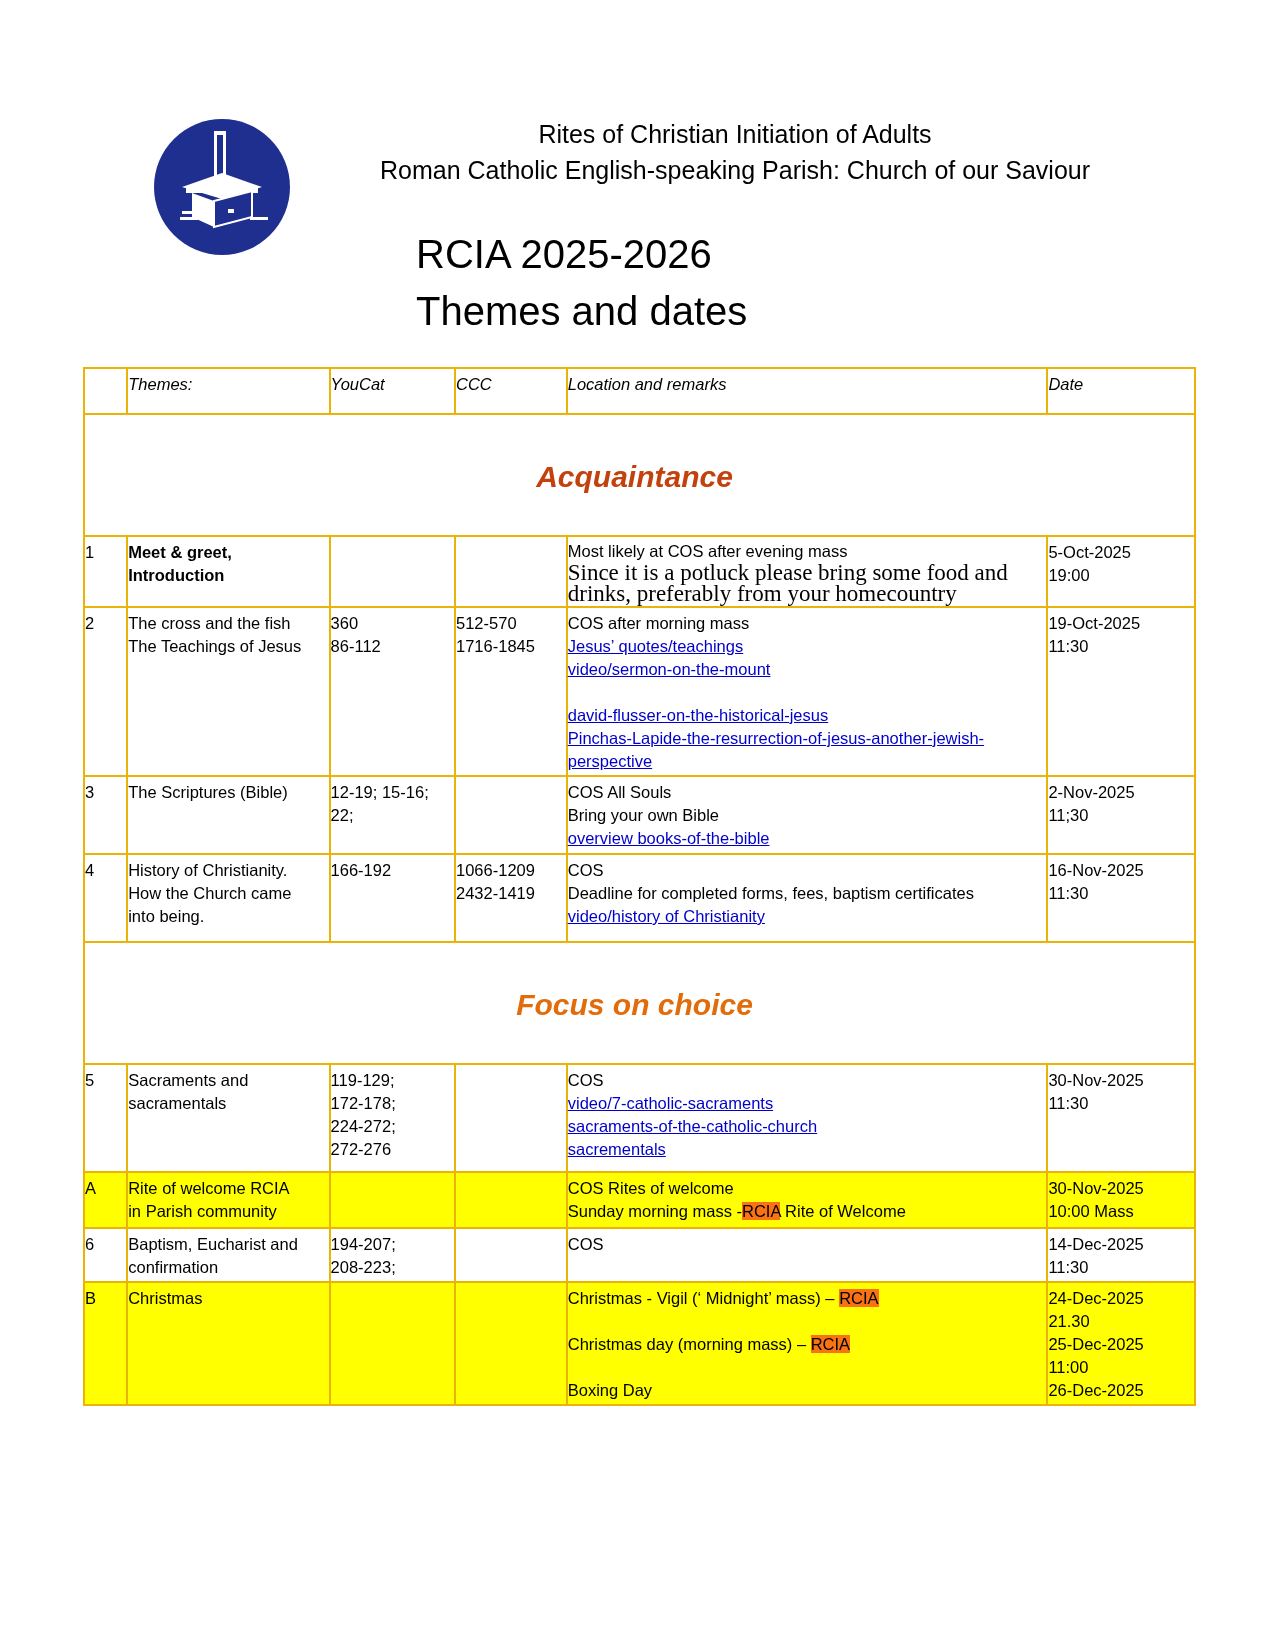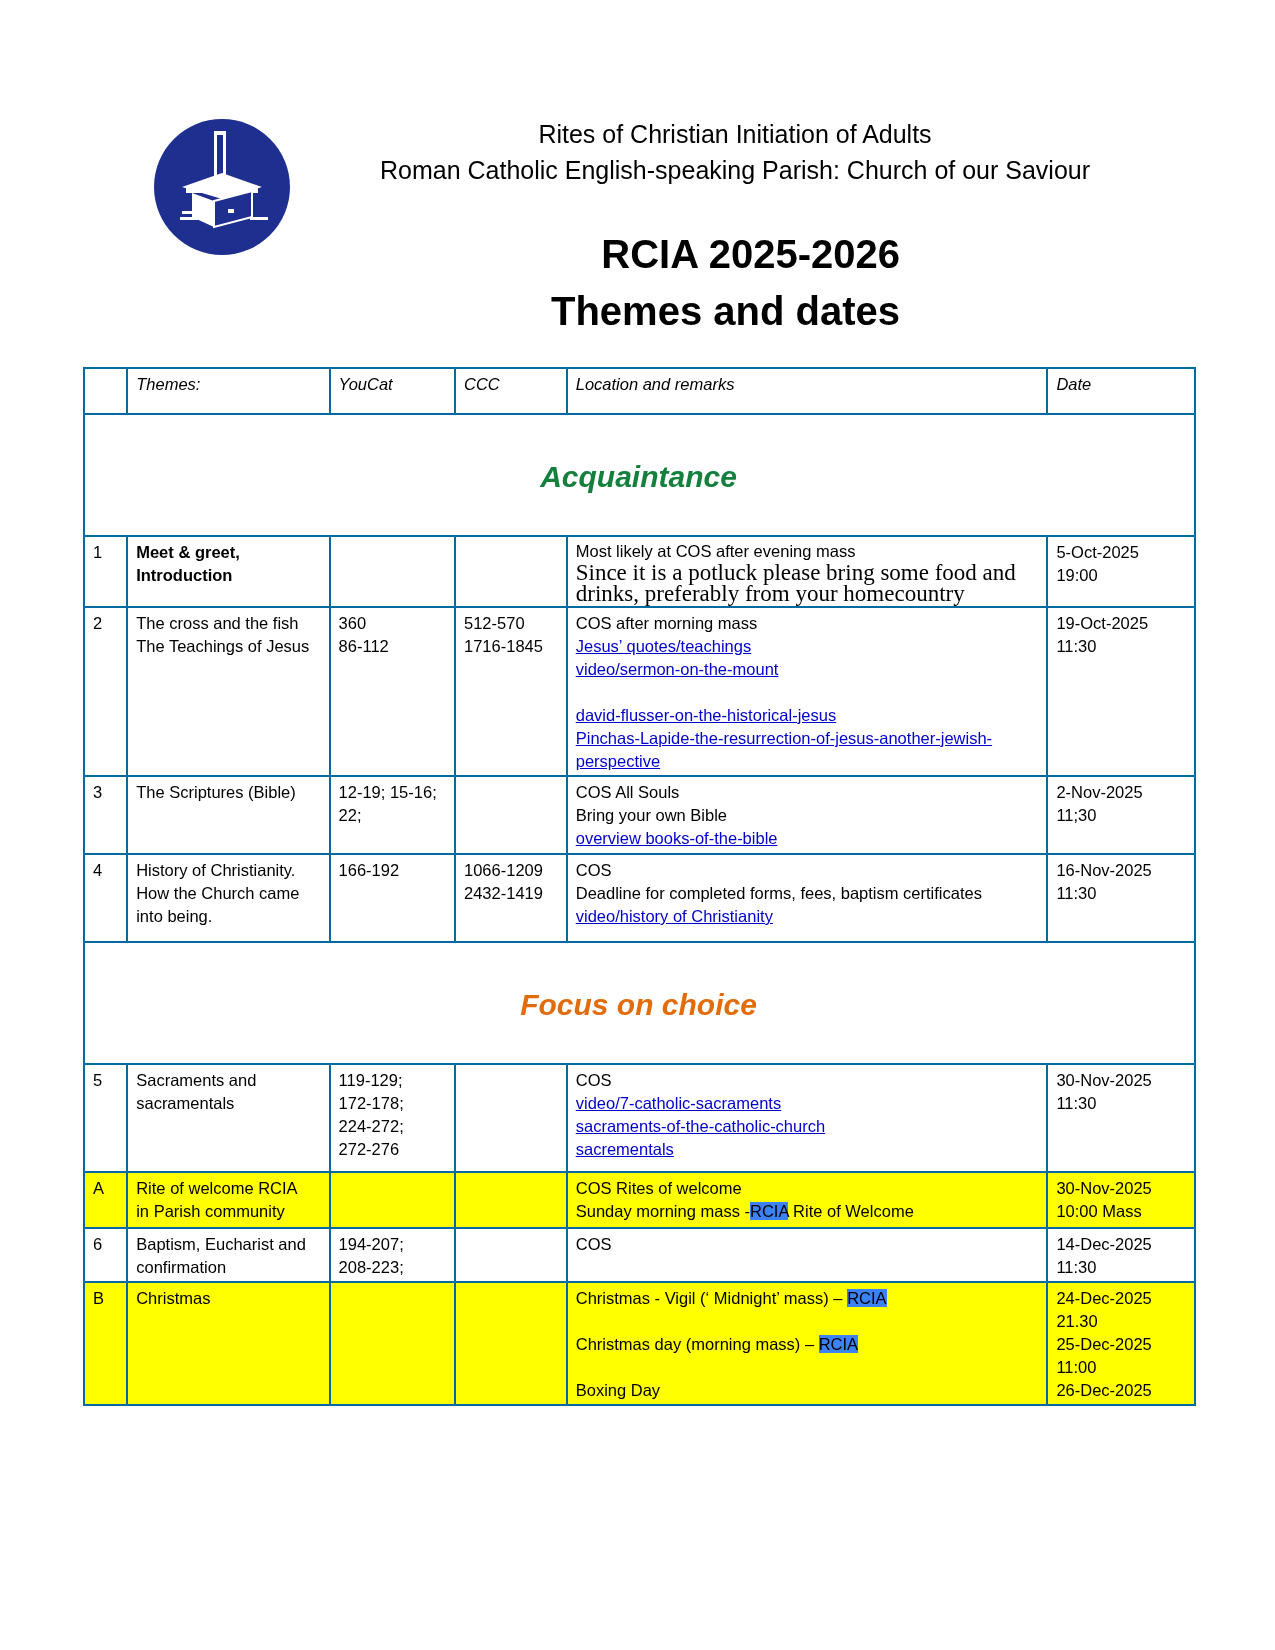--- a/index.html
+++ b/index.html
@@ -1,31 +1,31 @@
 <!DOCTYPE html>
 <html><head>
 <meta charset="utf-8">
 <style>
   html, body { margin: 0; padding: 0; background: #fff; }
   body { width: 1275px; height: 1650px; position: relative; font-family: "Liberation Sans", sans-serif; color: #000; overflow: hidden; }
   .logo { position: absolute; left: 152px; top: 117px; width: 140px; height: 140px; }
   .hdr { position: absolute; left: 340px; width: 790px; text-align: center; font-size: 25px; }
   .h1 { top: 120px; }
   .h2 { top: 156px; }
-  .title { position: absolute; left: 400px; width: 500px; text-align: right; font-weight: bold; font-size: 40px; line-height: 56px; }
+  .title { position: absolute; left: 416px; width: 500px; text-align: left; font-weight: normal; font-size: 40px; line-height: 56px; }
   .t1 { top: 226px; }
   .t2 { top: 283px; }
   table { position: absolute; left: 83px; top: 367px; width: 1113px; border-collapse: collapse; table-layout: fixed; font-size: 16.5px; }
-  td { border: 2px solid #0369a1; vertical-align: top; padding: 4px 10px 2px 8px; line-height: 23px; }
+  td { border: 2px solid #eab308; vertical-align: top; padding: 4px 10px 2px 0; line-height: 23px; }
   .hrow td { font-style: italic; height: 38px; }
   .sect td { text-align: center; vertical-align: middle; font-weight: bold; font-style: italic; font-size: 30px; height: 114px; }
   .yellow td { background: #ffff00; }
   a { color: #0000cc; text-decoration: underline; }
   .serif { font-family: "Liberation Serif", serif; font-size: 23px; }
-  .hl { background: #3b82f6; }
+  .hl { background: #f97316; }
   .line { display: block; }
   .gap { display: block; height: 23px; }
 </style>
 </head>
 <body>
 
 <svg class="logo" viewBox="0 0 140 140">
   <circle cx="70" cy="70" r="68" fill="#1f2f8f"></circle>
   <circle cx="70" cy="70" r="50" fill="#1f2f8f" stroke="#fff" stroke-width="0"></circle>
   <rect x="62" y="14" width="12" height="52" fill="#fff"></rect>
@@ -58,21 +58,21 @@
       <tr class="hrow">
     <td></td>
     <td>Themes:</td>
     <td>YouCat</td>
     <td>CCC</td>
     <td>Location and remarks</td>
     <td>Date</td>
   </tr>
 
   <tr class="sect">
-    <td colspan="6" style="color:#15803d">Acquaintance</td>
+    <td colspan="6" style="color:#c2410c">Acquaintance</td>
   </tr>
 
   <tr style="height:62px">
     <td>1</td>
     <td style="font-weight:bold">
           <span class="line">Meet &amp; greet,</span>
           <span class="line">Introduction</span>
         </td>
     <td></td>
     <td></td>

